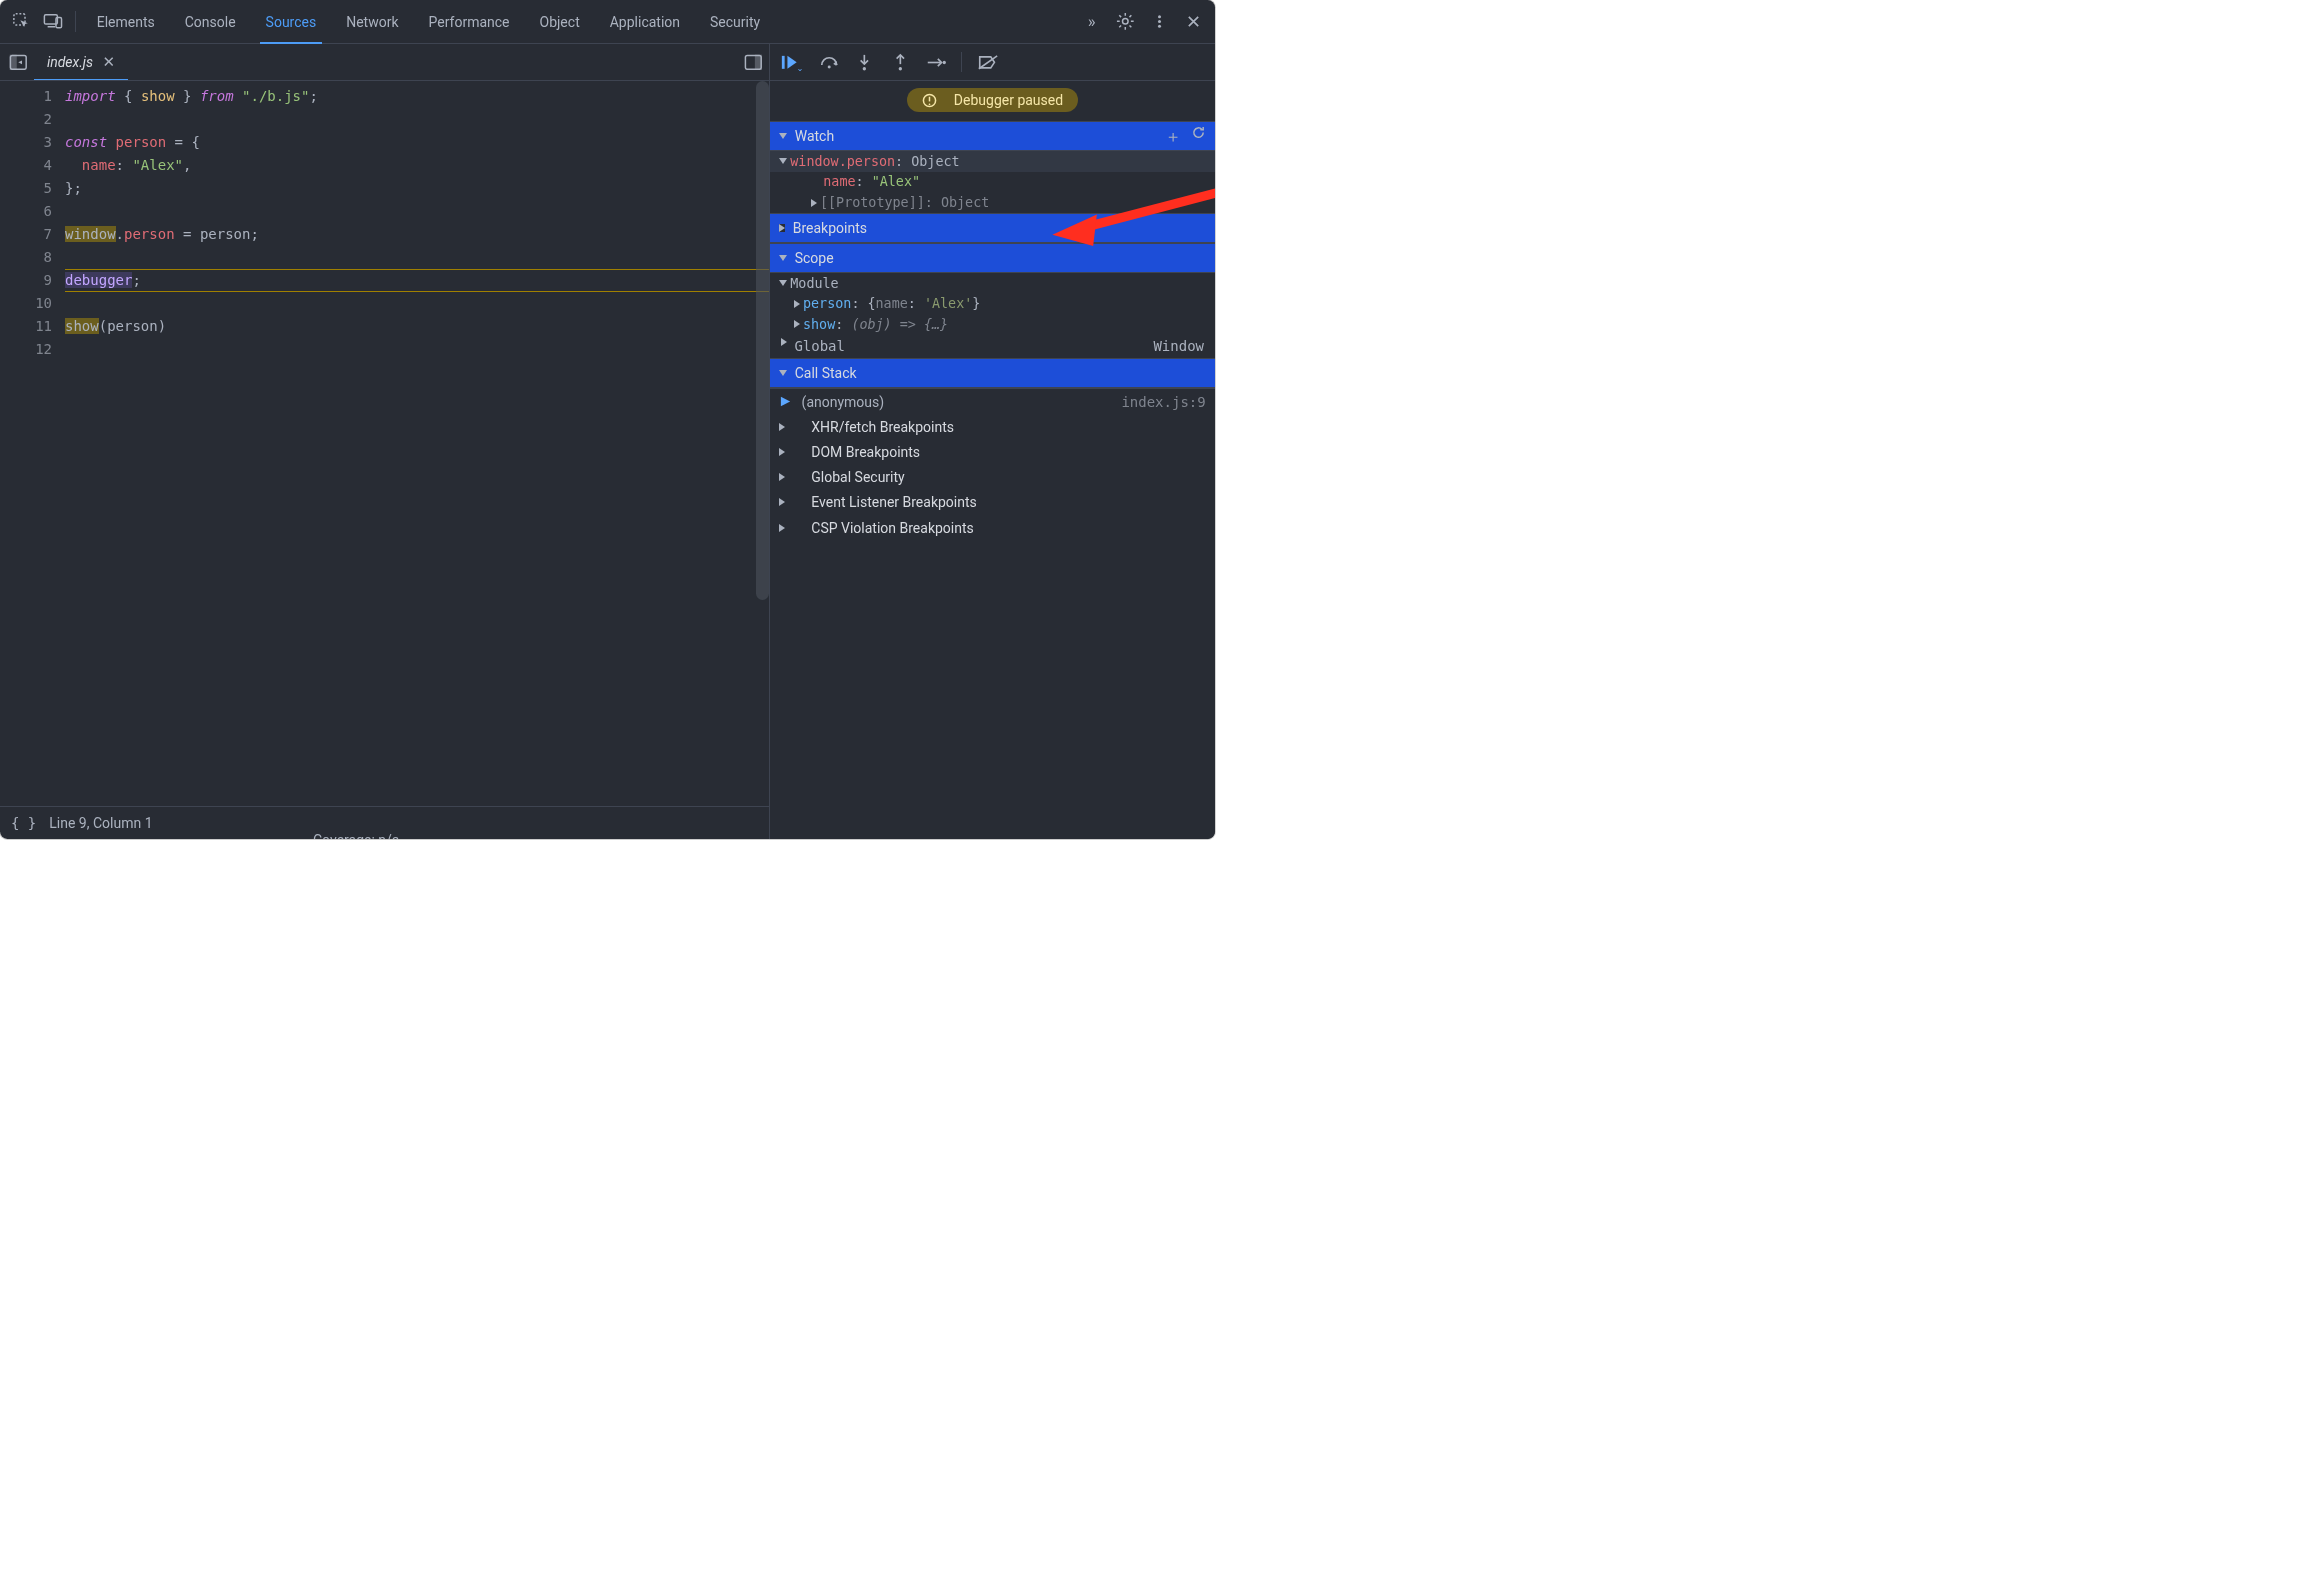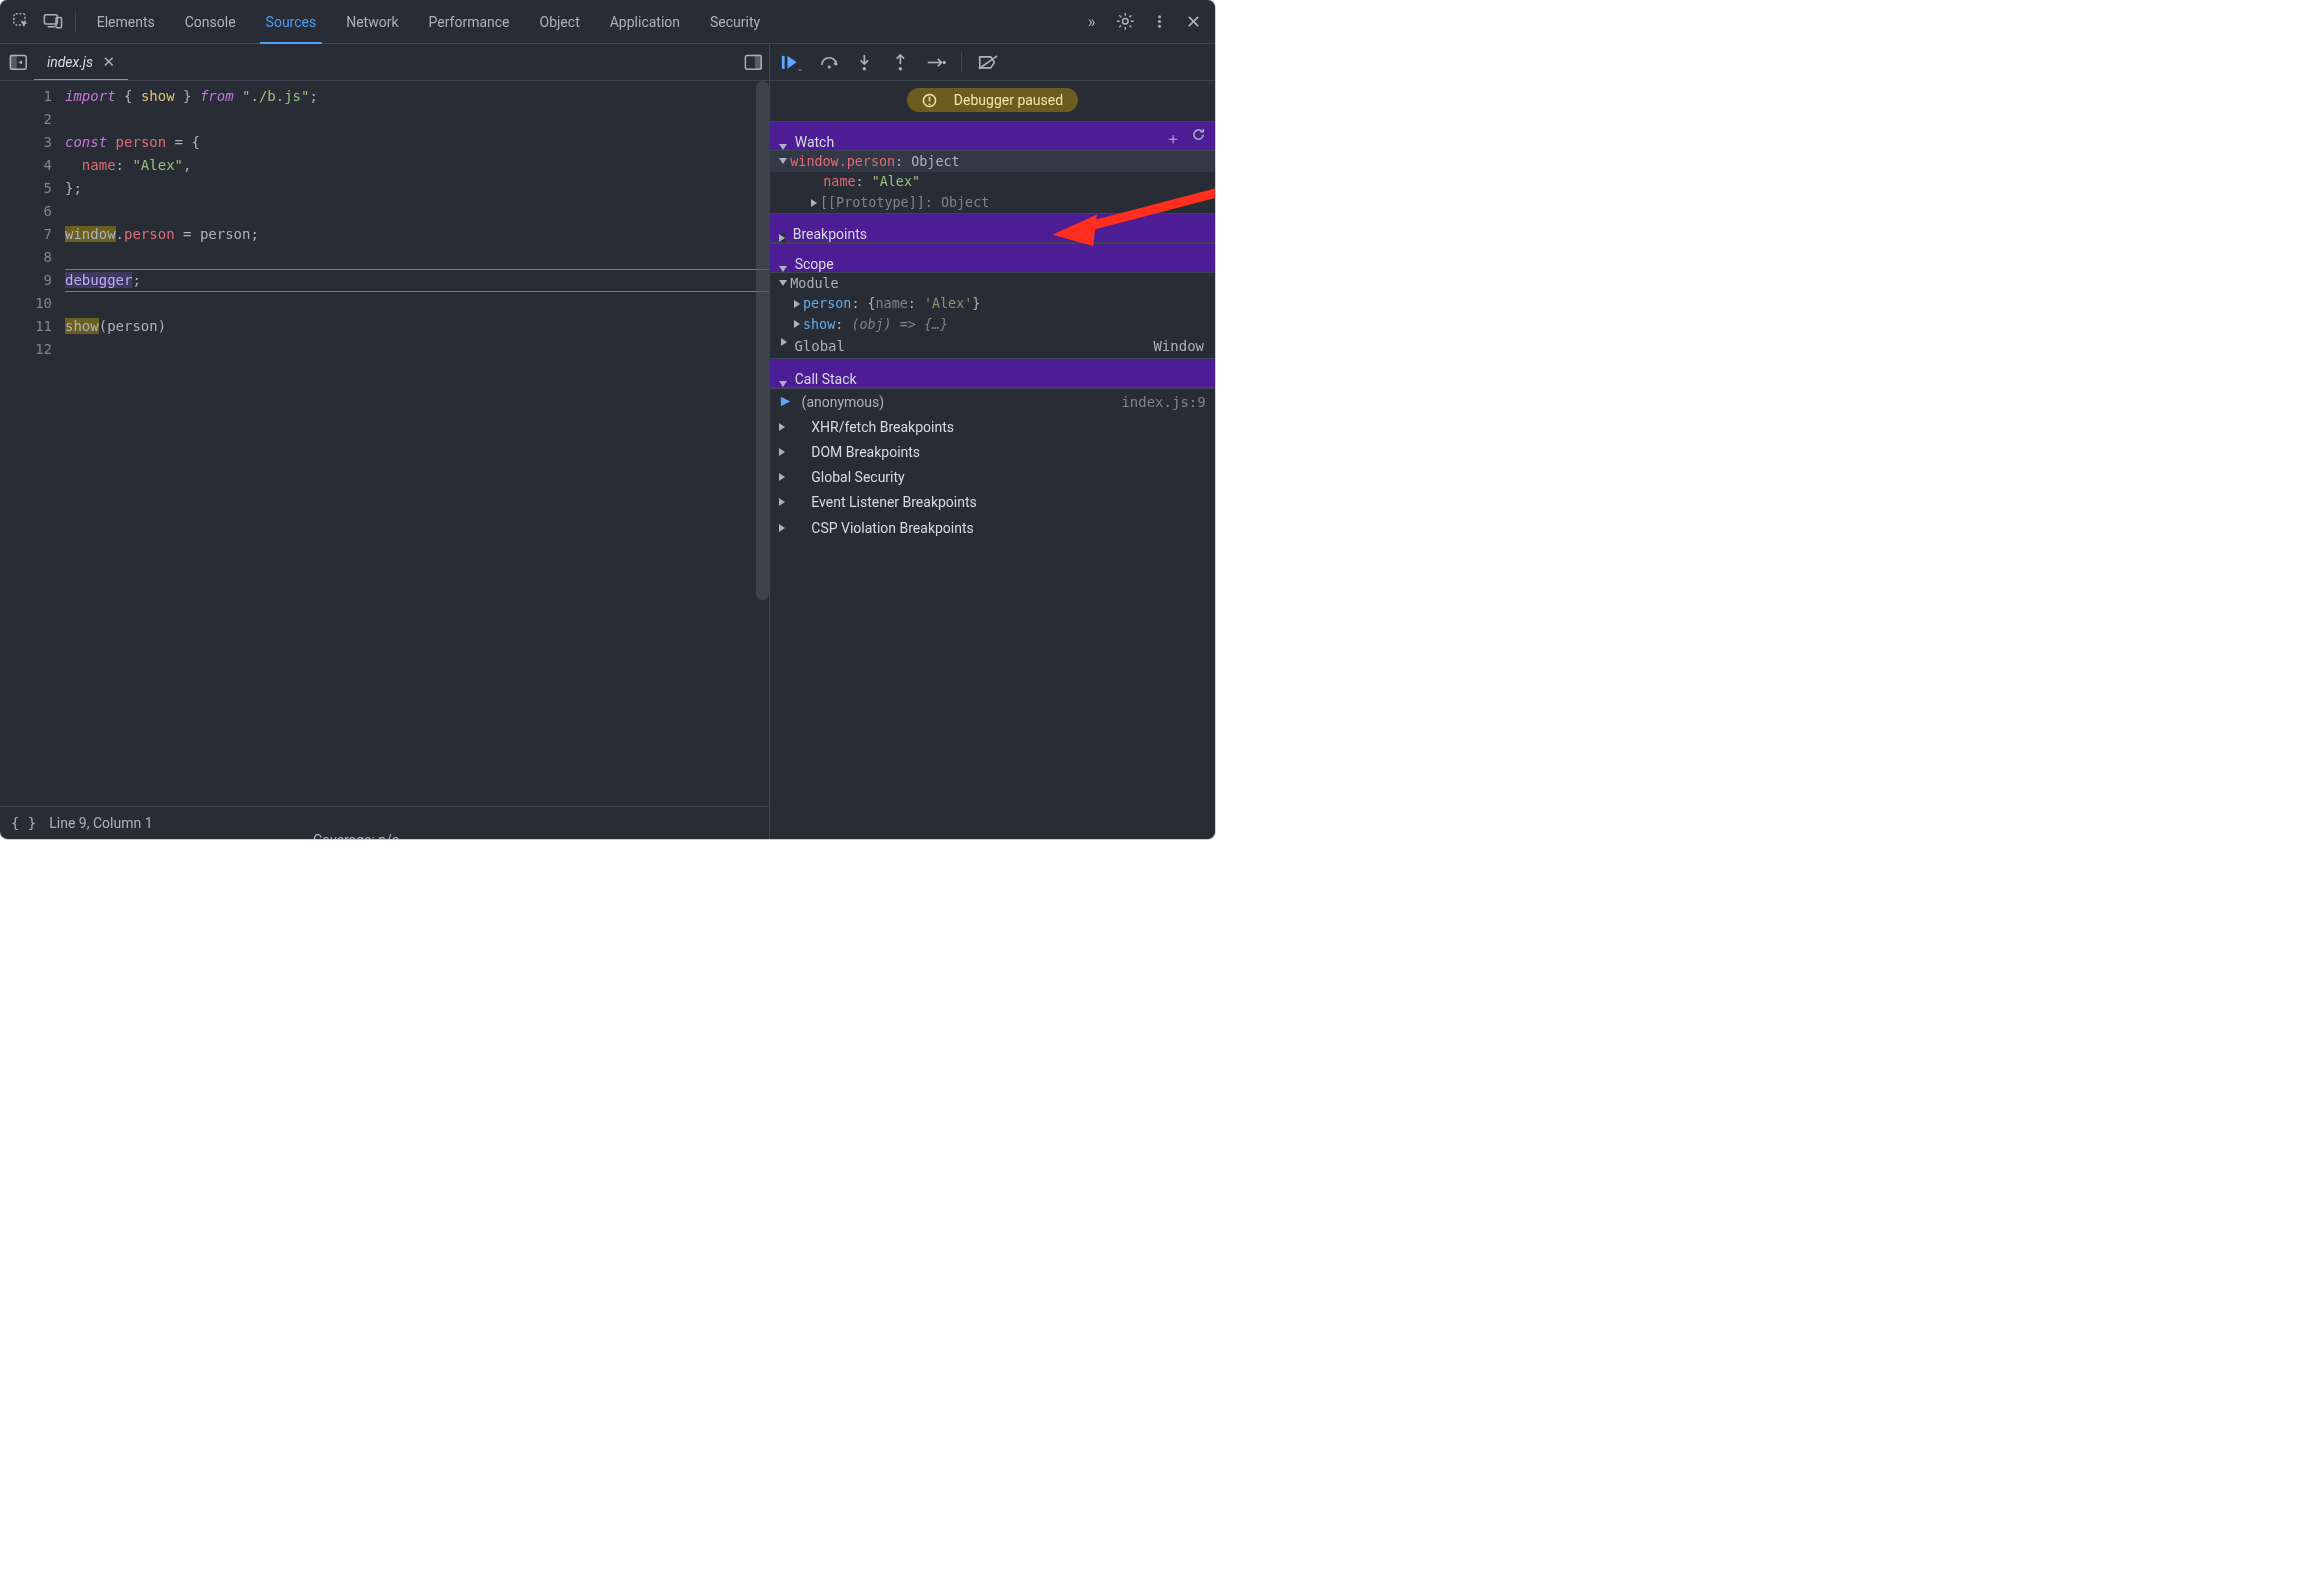--- a/index.html
+++ b/index.html
@@ -150,25 +150,25 @@
   .pause-badge {
     display:flex; justify-content:center; padding:7.4px 0 9.3px 0;
   }
   .pause-pill {
     background: var(--pause-bg); color: var(--pause-text);
     border-radius: 15px; padding: 3.7px 15px;
     display:flex; align-items:center; gap:17px;
     font-size:14px;
   }
   .pane-header {
-    height:30px; display:flex; align-items:flex-end;
+    height:30px; display:flex; align-items:center;
     padding:0 9.3px; gap:7.4px;
     color: var(--text-bright);
     font-size:14px;
-    background: #4c1d95;
+    background: #1d4ed8;
     border-top:0.9px solid var(--border);
     border-bottom:0.9px solid var(--border);
   }
   .pane-header .actions { margin-left:auto; display:flex; gap:9.3px; color:var(--text); }
   .tree {
     font-family: "SF Mono", ui-monospace, Menlo, Consolas, monospace;
     font-size:13.4px;
   }
   .tree-row {
     display:flex; align-items:center;

